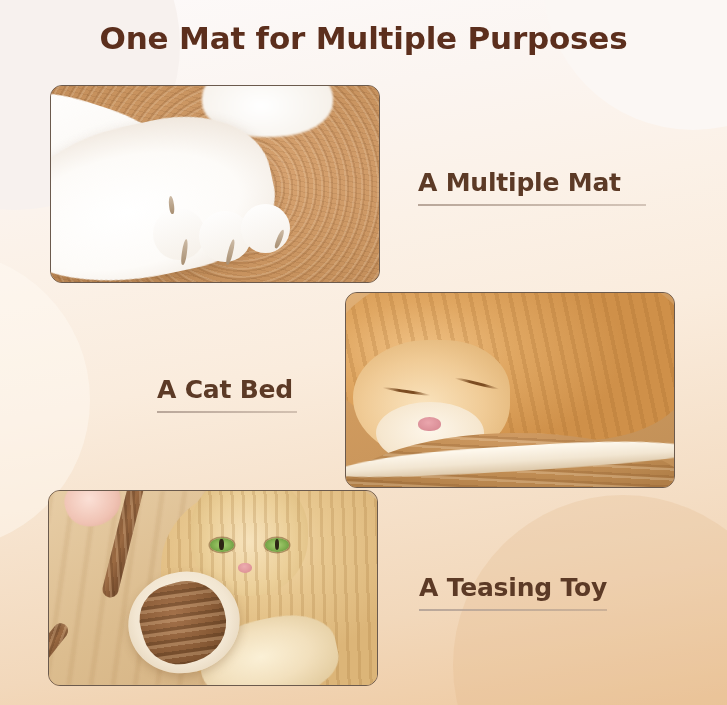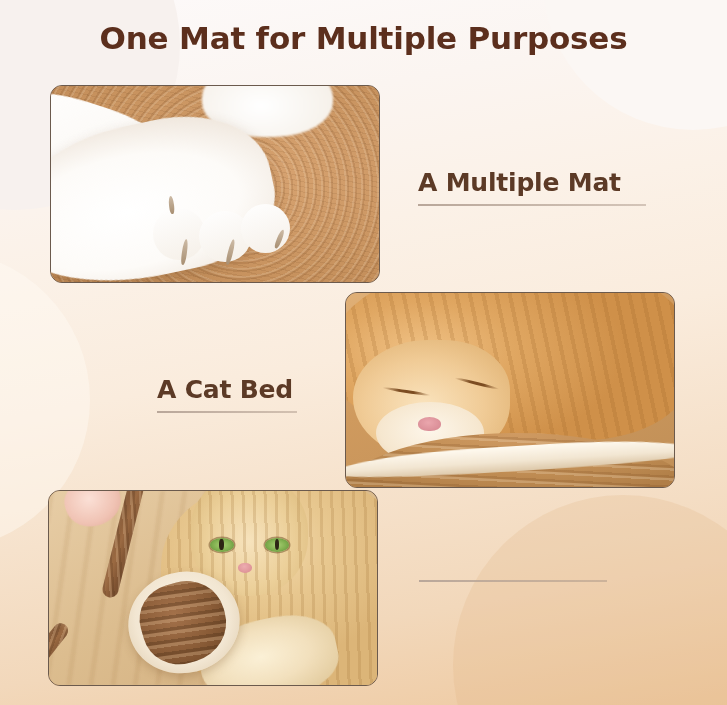--- a/index.html
+++ b/index.html
@@ -499,16 +499,17 @@
       <div class="cat3-paw"></div>
       <div class="rope-strand" style="left:20%;top:-6%;width:16px;height:62%;transform:rotate(14deg);"></div>
       <div class="rope-strand" style="left:-6%;bottom:-12%;width:15px;height:48%;transform:rotate(38deg);"></div>
       <div class="toy-disc"></div>
       <div class="toy-knot"></div>
       <div class="finger"></div>
     </div>
   </div>
 
   <div class="caption" id="caption-toy">
+    <span class="caption-text">A Teasing Toy</span>
     <span class="caption-rule"></span>
   </div>
 
 </div>
 
 </body></html>

